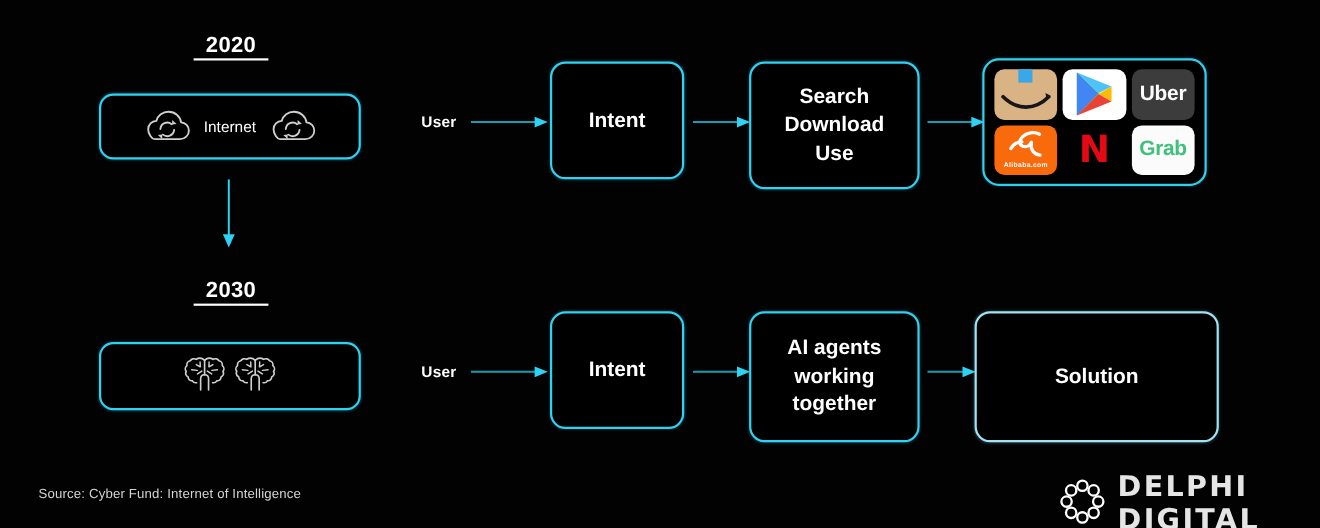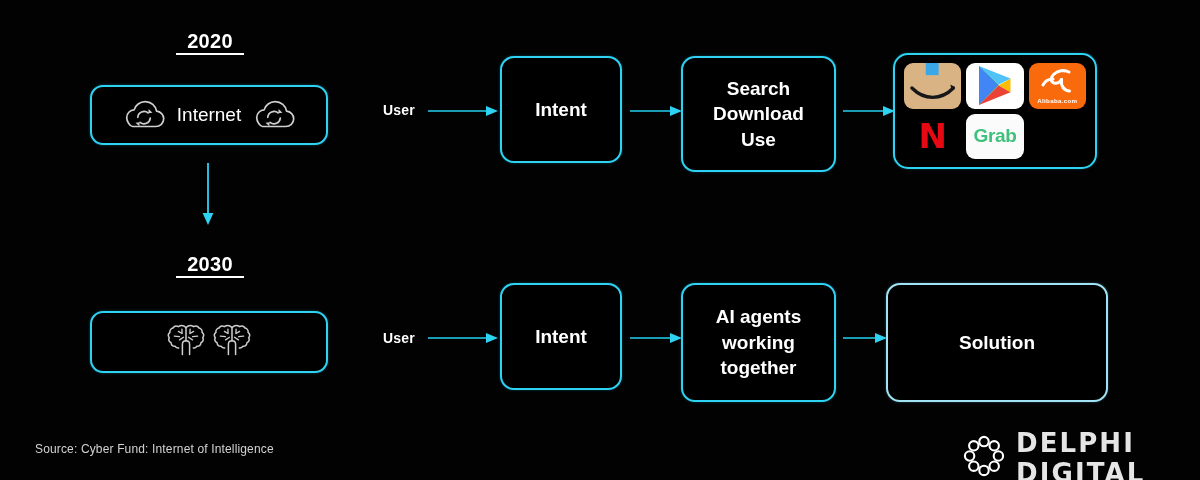--- a/index.html
+++ b/index.html
@@ -42,21 +42,21 @@
     box-sizing: border-box;
     display: flex;
     align-items: center;
     justify-content: center;
     gap: 10px;
     background: #000000;
     box-shadow: 0 0 3px rgba(46,210,242,.35);
   }
   .concept-text {
     color: #ffffff;
-    font-size: 19px;
+    font-size: 14px;
     font-weight: 400;
     line-height: 1.18;
     text-align: center;
     white-space: pre-line;
   }
   .side-icon {
     flex: 0 0 auto;
     display: block;
   }
 
@@ -258,20 +258,23 @@
         <svg width="42" height="46" viewBox="0 0 42 46">
           <path d="M5 3 L25 22 L5 42 Z" fill="#34a853"></path>
           <path d="M5 3 L5 42 L24 22 Z" fill="#4285f4"></path>
           <path d="M5 3 L36 16 L25 22 Z" fill="#4fc3f7" opacity="0"></path>
           <path d="M24.6 22.4 L36.5 15.6 L36.5 29.2 Z" fill="#fbbc04"></path>
           <path d="M5 42 L36.5 29.2 L24.6 22.4 Z" fill="#ea4335"></path>
           <path d="M5 3 L36.5 15.6 L24.6 21.8 Z" fill="#4fc3f7"></path>
         </svg>
       </div>
 
+      <div class="app-tile" style="background:#3c3c3c;">
+        <span style="color:#ffffff;font-size:19px;font-weight:600;font-family:'Liberation Sans',sans-serif;letter-spacing:-.2px;">Uber</span>
+      </div>
 
       <div class="app-tile" style="background:#f96a0d;flex-direction:column;gap:1px;">
         <svg width="42" height="28" viewBox="0 0 42 28">
           <path d="M33 4c-5-2.5-11.5-1.5-15.5 2.5-3 3-3.5 7 .5 8.5 3 1 6-.5 7.5-3.5" fill="none" stroke="#ffffff" stroke-width="3" stroke-linecap="round"></path>
           <path d="M25.5 11.5c-1 6.5 2.5 11 8 11.5" fill="none" stroke="#ffffff" stroke-width="3" stroke-linecap="round"></path>
           <path d="M7 17c2-4 6-6 10-6" fill="none" stroke="#ffffff" stroke-width="3" stroke-linecap="round"></path>
         </svg>
         <span style="color:#ffffff;font-size:6.2px;font-weight:bold;letter-spacing:.3px;font-family:'Liberation Sans',sans-serif;">Alibaba.com</span>
       </div>
 

